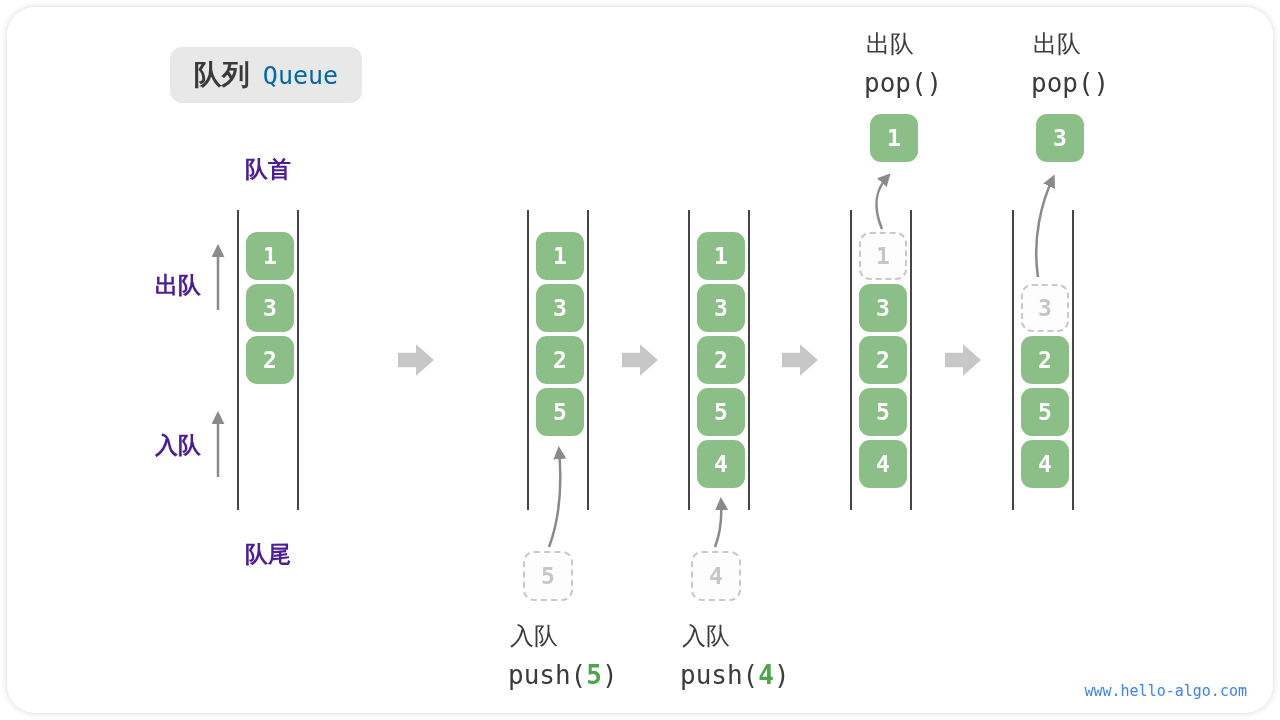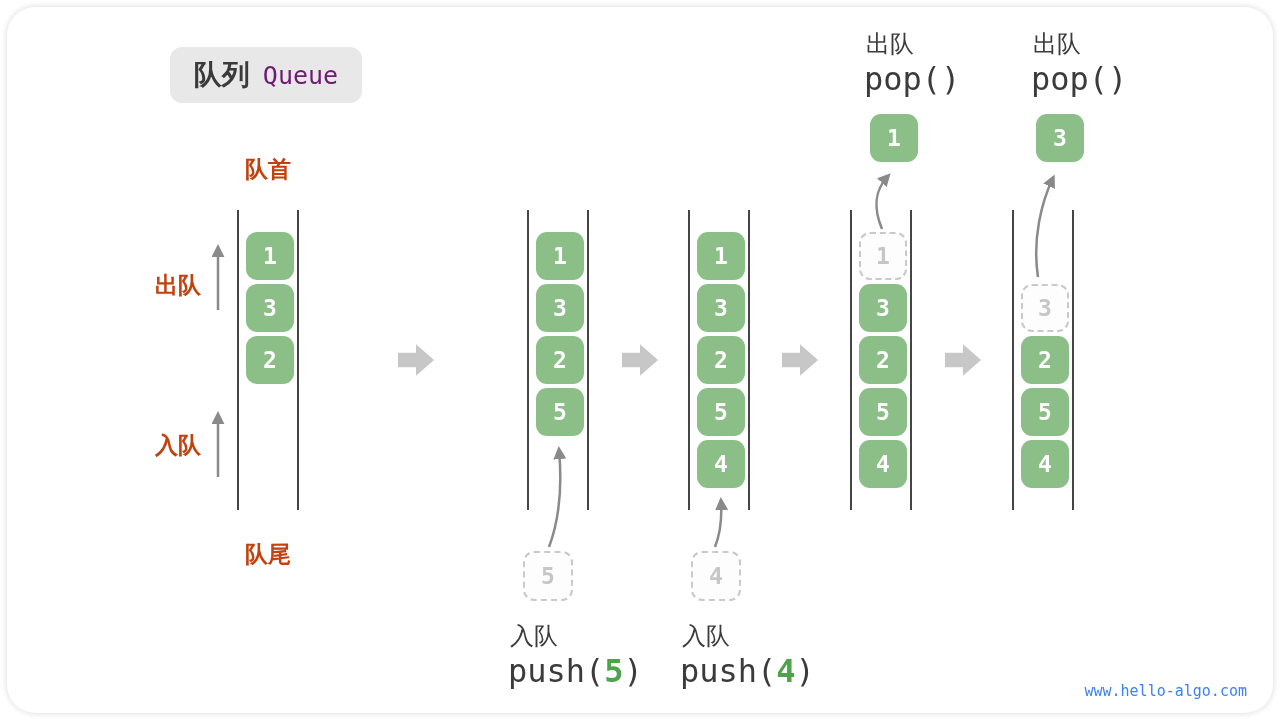--- a/index.html
+++ b/index.html
@@ -11,23 +11,23 @@
     position:absolute; left:7px; top:7px; right:7px; bottom:7px;
     background:#ffffff; border-radius:28px;
     box-shadow:0 0 6px rgba(0,0,0,0.16);
   }
   .title-box {
     position:absolute; left:170px; top:47px; width:192px; height:56px;
     background:#E8E8E8; border-radius:12px;
     display:flex; align-items:center; justify-content:center; gap:13px;
   }
   .title-zh { font-size:28px; font-weight:700; color:#3A3A3A; }
-  .title-en { font-family:"DejaVu Sans Mono", monospace; font-size:25px; color:#701a75; }
+  .title-en { font-family:"DejaVu Sans Mono", monospace; font-size:25px; color:#0369a1; }
 
-  .cn { position:absolute; color:#c2410c; font-weight:700; font-size:23px; line-height:1.15; white-space:nowrap; }
+  .cn { position:absolute; color:#4c1d95; font-weight:700; font-size:23px; line-height:1.15; white-space:nowrap; }
   .cn.center62 { width:62px; text-align:center; }
 
   .queue {
     position:absolute; top:210px; width:62px; height:300px;
     border-left:2px solid #454545; border-right:2px solid #454545;
     box-sizing:border-box;
   }
   .cell {
     position:absolute; width:48px; height:48px; border-radius:11px;
     background:#8CBF87; color:#ffffff;
@@ -40,21 +40,21 @@
   }
   .staged {
     position:absolute; width:50px; height:50px; border-radius:11px;
     background:#FDFDFD; border:2px dashed #C9C9C9; color:#C6C6C6;
     box-sizing:border-box;
     font-family:"DejaVu Sans Mono", monospace; font-size:23px; font-weight:700;
     display:flex; align-items:center; justify-content:center;
   }
   .op { position:absolute; color:#3B3B3B; white-space:nowrap; }
   .op .op-zh { font-size:24px; font-weight:500; margin-left:2px; }
-  .op .op-code { font-family:"DejaVu Sans Mono", monospace; font-size:32px; }
+  .op .op-code { font-family:"DejaVu Sans Mono", monospace; font-size:26px; margin-top:8px; }
   .op .arg { color:#4FA34B; font-weight:700; }
 
   .fat-arrow {
     position:absolute; width:36px; height:36px; background:#C7C7C7;
     clip-path:polygon(0 30%, 50% 30%, 50% 6%, 100% 50%, 50% 94%, 50% 70%, 0 70%);
   }
   .arrow-layer { position:absolute; left:0; top:0; pointer-events:none; }
 
   .watermark {
     position:absolute; right:33px; bottom:20px;

